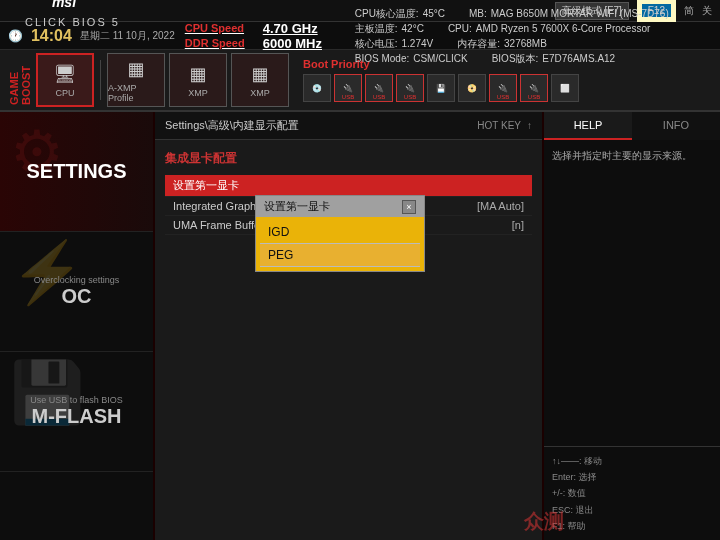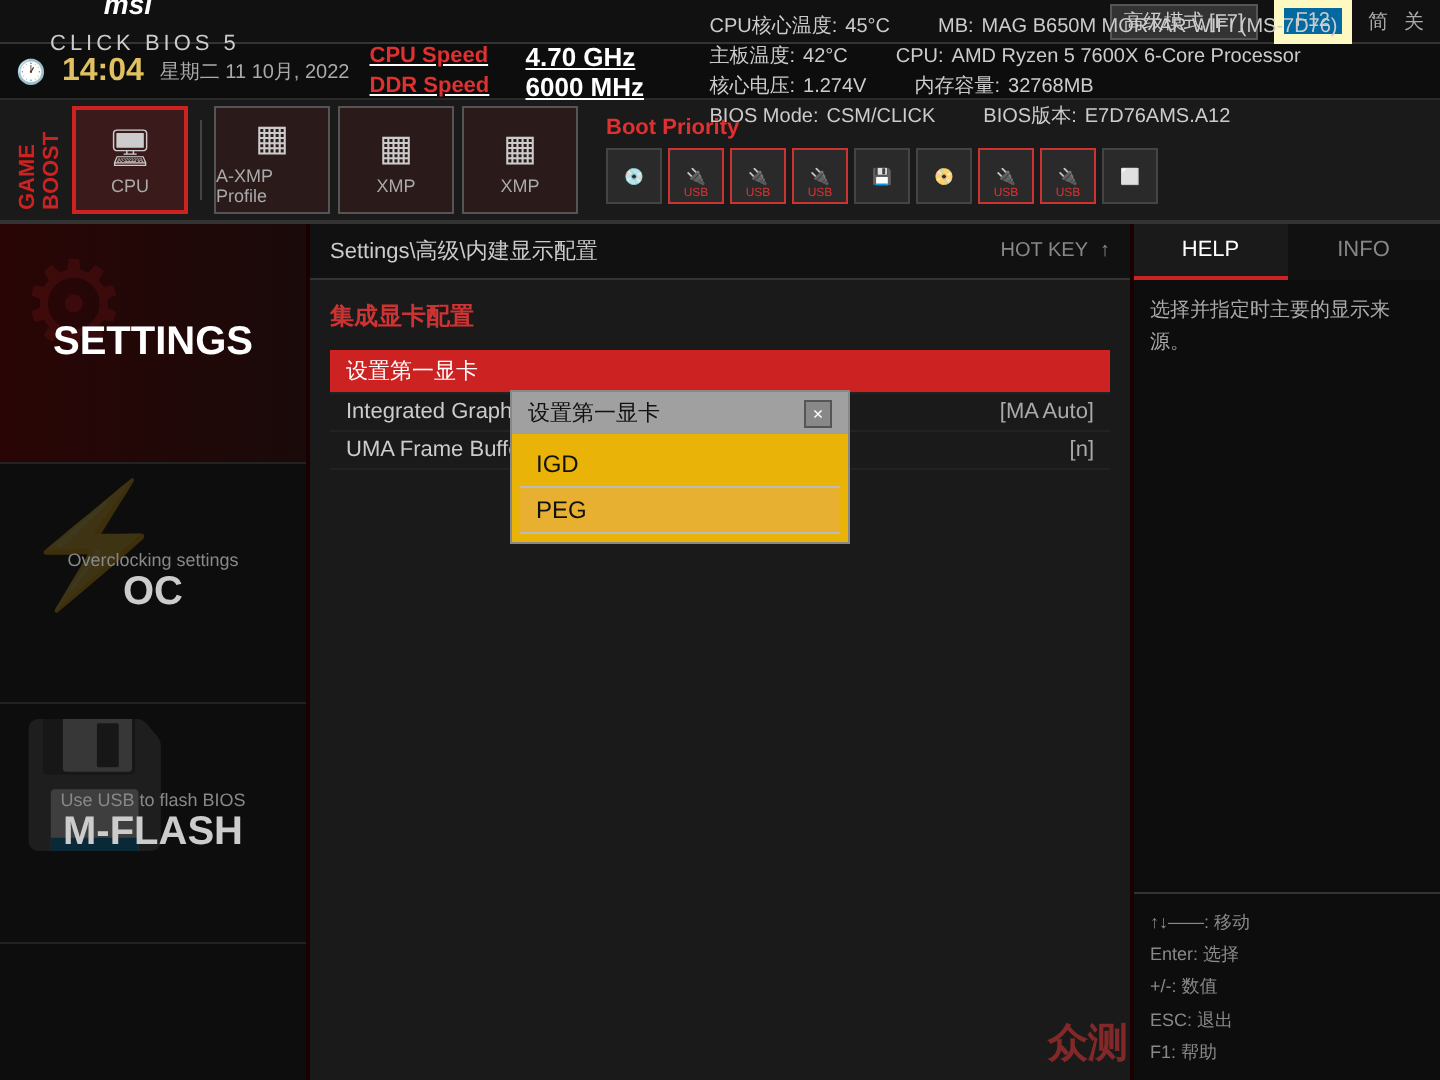--- a/index.html
+++ b/index.html
@@ -377,21 +377,21 @@
       cursor: pointer;
       border-bottom: 1px solid #bbb;
     }
     .dialog-option.selected {
       background: #e8b030;
       color: #111;
     }
 
     
     #right-panel {
-      width: 155px;
+      width: 178px;
       height: 428px;
       background: #0d0d0d;
       border-left: 2px solid #1a0000;
       display: flex;
       flex-direction: column;
     }
     .right-tabs {
       display: flex;
       height: 28px;
     }

